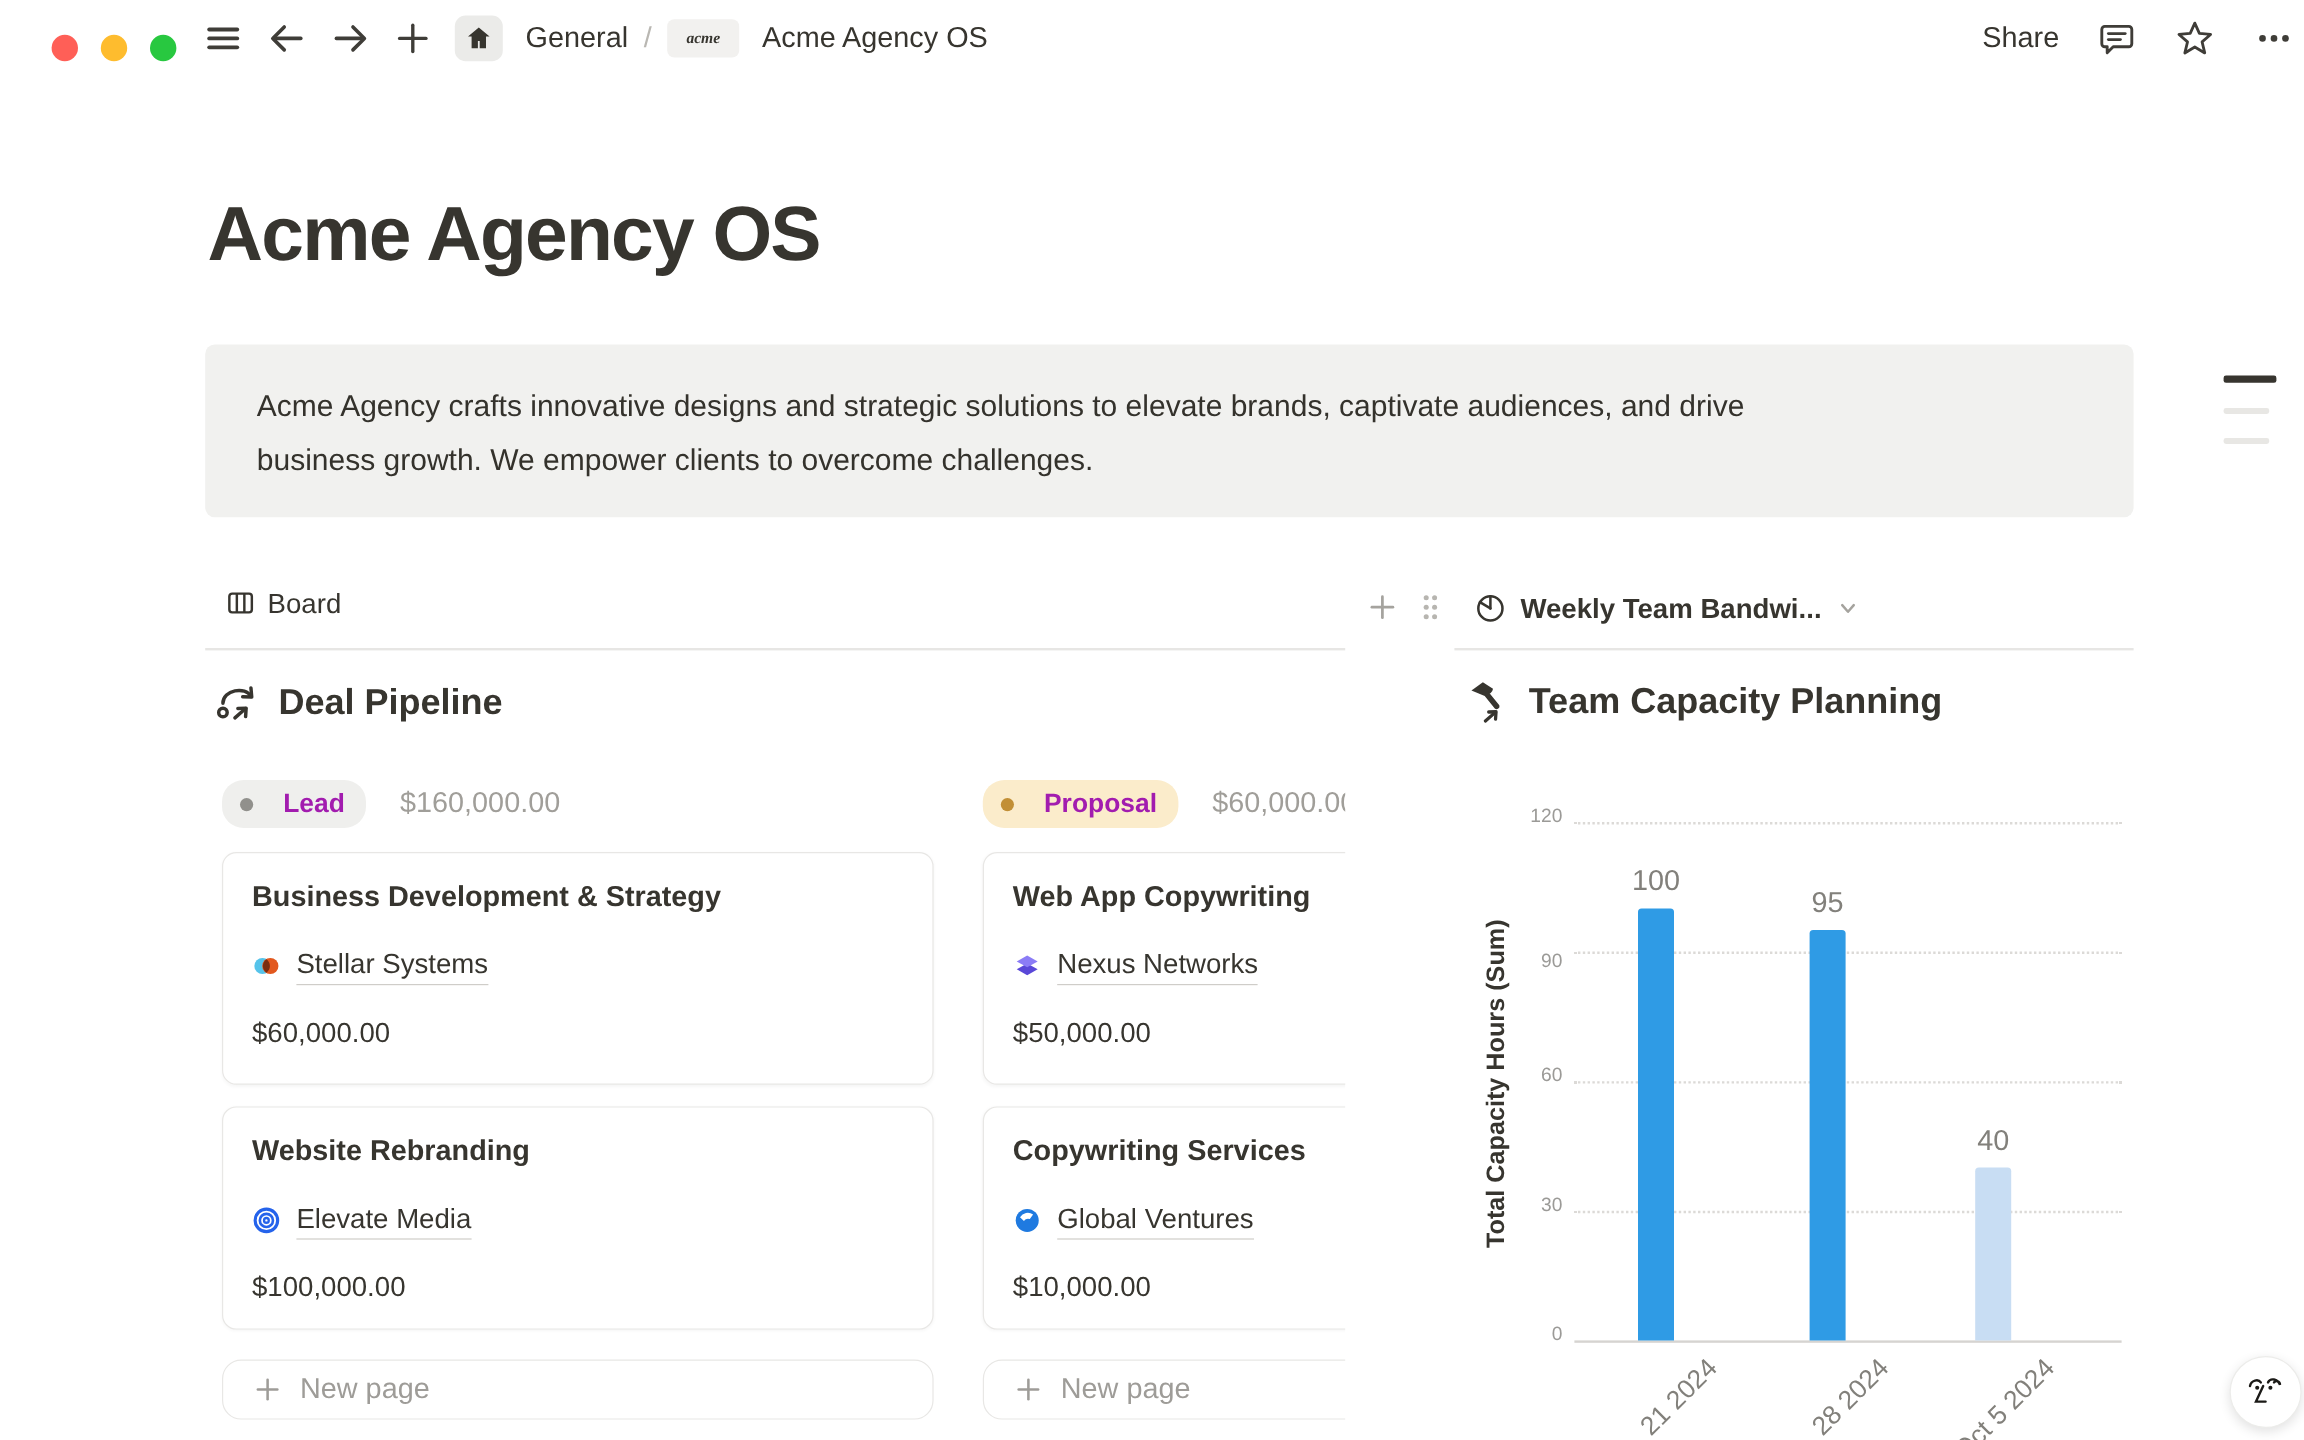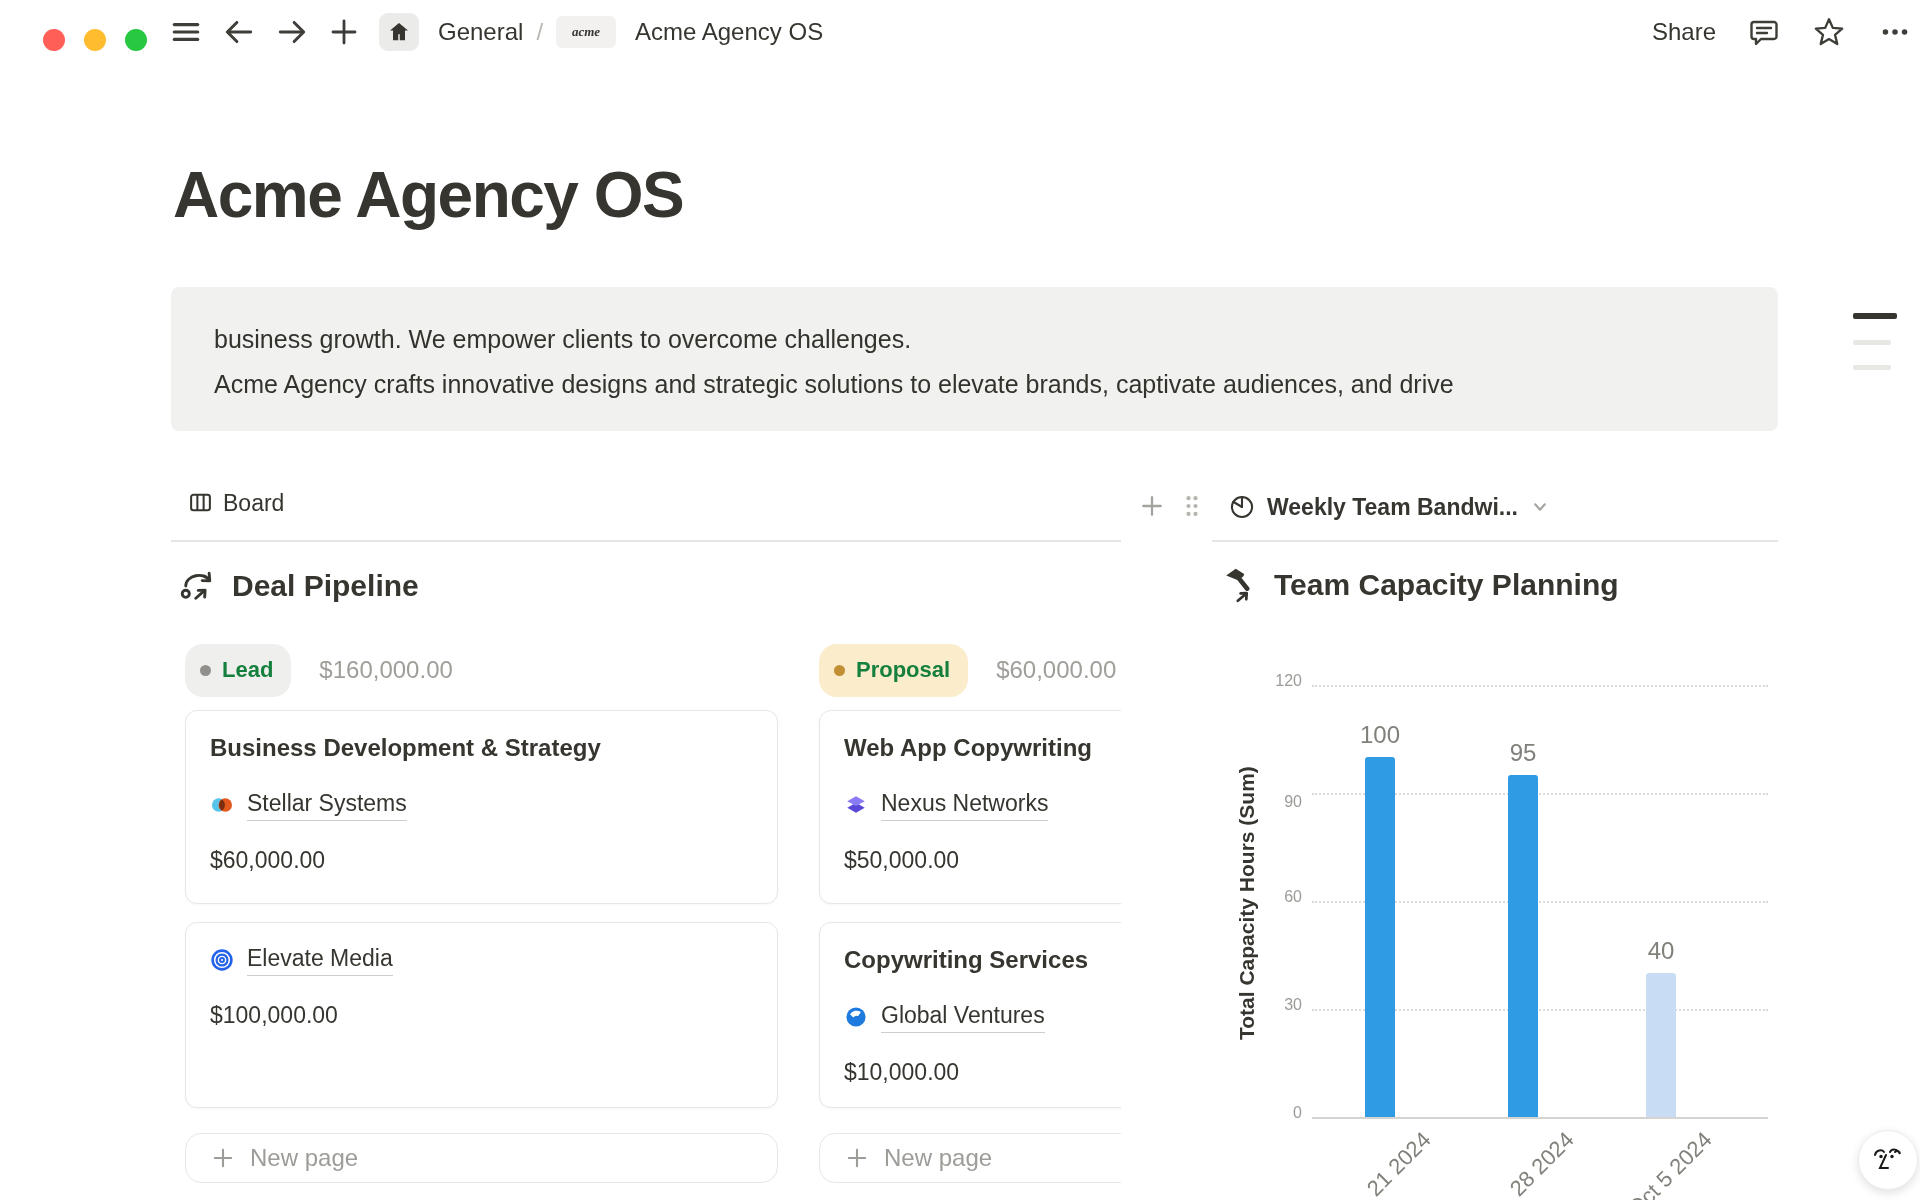--- a/index.html
+++ b/index.html
@@ -46,22 +46,22 @@
   .section-head { position:absolute; display:flex; align-items:center; gap:14px; font-size:30px; font-weight:700; color:#37352f; }
   #deal-head { left:178px; top:566px; }
   #capacity-head { left:1222px; top:566px; }
 
   
   #board-clip { position:absolute; left:171px; top:640px; width:950px; height:560px; overflow:hidden; }
   .col { position:absolute; top:0; width:593px; }
   #col-lead { left:14px; }
   #col-proposal { left:648px; }
   .badge-row { position:absolute; top:12px; height:36px; display:flex; align-items:center; gap:28px; }
-  .pill { height:53px; border-radius:18px; display:flex; align-items:center; gap:11px; padding:0 18px 0 15px;
-          font-size:22px; font-weight:600; color:#15803d; }
+  .pill { height:40px; border-radius:18px; display:flex; align-items:center; gap:25px; padding:0 18px 0 15px;
+          font-size:22px; font-weight:600; color:#a21caf; }
   .pill .dot { width:11px; height:11px; border-radius:50%; }
   .badge-total { font-size:24px; color:#a09e99; white-space:nowrap; }
   .card { position:absolute; left:0; width:593px; background:#fff; border:1.5px solid #e8e7e5; border-radius:12px;
           box-shadow:0 1px 3px rgba(15,15,15,0.04); padding:22px 24px 0 24px; display:flex; flex-direction:column; gap:27px; }
   .card-1 { top:70px;  height:194px; }
   .card-2 { top:282px; height:186px; }
   .card-title { font-size:24px; font-weight:600; line-height:30px; color:#37352f; white-space:nowrap; }
   .company-row { display:flex; align-items:center; gap:13px; height:30px; }
   .company-link { font-size:23px; color:#37352f; border-bottom:1.5px solid #cfcdc9; padding-bottom:3px; white-space:nowrap; cursor:pointer; }
   .card-amount { font-size:23px; color:#37352f; white-space:nowrap; }
@@ -158,22 +158,22 @@
           <circle cx="16" cy="16" r="2.6"></circle>
           <circle cx="25" cy="16" r="2.6"></circle>
         </svg>
     </span>
   </div>
 </div>
 
 <div id="page-title">Acme Agency OS</div>
 
 <div id="callout">
+  <div>Acme Agency crafts innovative designs and strategic solutions to elevate brands, captivate audiences, and drive</div>
   <div>business growth. We empower clients to overcome challenges.</div>
-  <div>Acme Agency crafts innovative designs and strategic solutions to elevate brands, captivate audiences, and drive</div>
 </div>
 
 <div id="toc-1" class="toc-bar"></div>
 <div id="toc-2" class="toc-bar"></div>
 <div id="toc-3" class="toc-bar"></div>
 
 <div id="board-tab">
   <span>
     <svg width="25" height="25" viewBox="0 0 32 32" fill="none" stroke="#37352f" stroke-width="2.6">
         <rect x="4" y="6" width="24" height="20" rx="3"></rect>
@@ -267,20 +267,21 @@
             <circle cx="14" cy="11" r="6.2" fill="#e2581e"></circle>
             <path d="M11 5.9 a6.2 6.2 0 0 0 0 10.2 a6.2 6.2 0 0 0 0 -10.2 Z" fill="#7a2d10"></path>
           </svg>
         </span>
         <span class="company-link">Stellar Systems</span>
       </div>
       <div class="card-amount">$60,000.00</div>
     </div>
 
     <div class="card card-2">
+      <div class="card-title">Website Rebranding</div>
       <div class="company-row">
         <span>
           <svg width="24" height="24" viewBox="0 0 22 22" fill="none" stroke="#2563eb">
             <circle cx="11" cy="11" r="8.6" stroke-width="2.4"></circle>
             <circle cx="11" cy="11" r="5" stroke-width="2"></circle>
             <circle cx="11" cy="11" r="1.8" stroke-width="1.8"></circle>
           </svg>
         </span>
         <span class="company-link">Elevate Media</span>
       </div>

